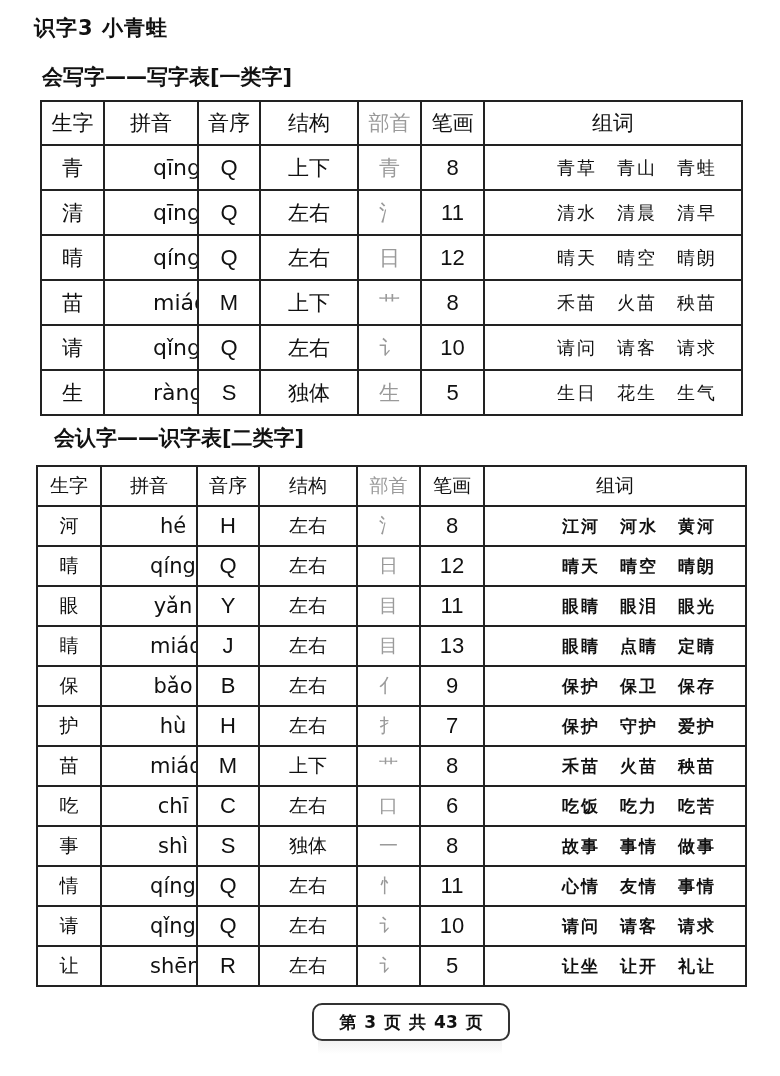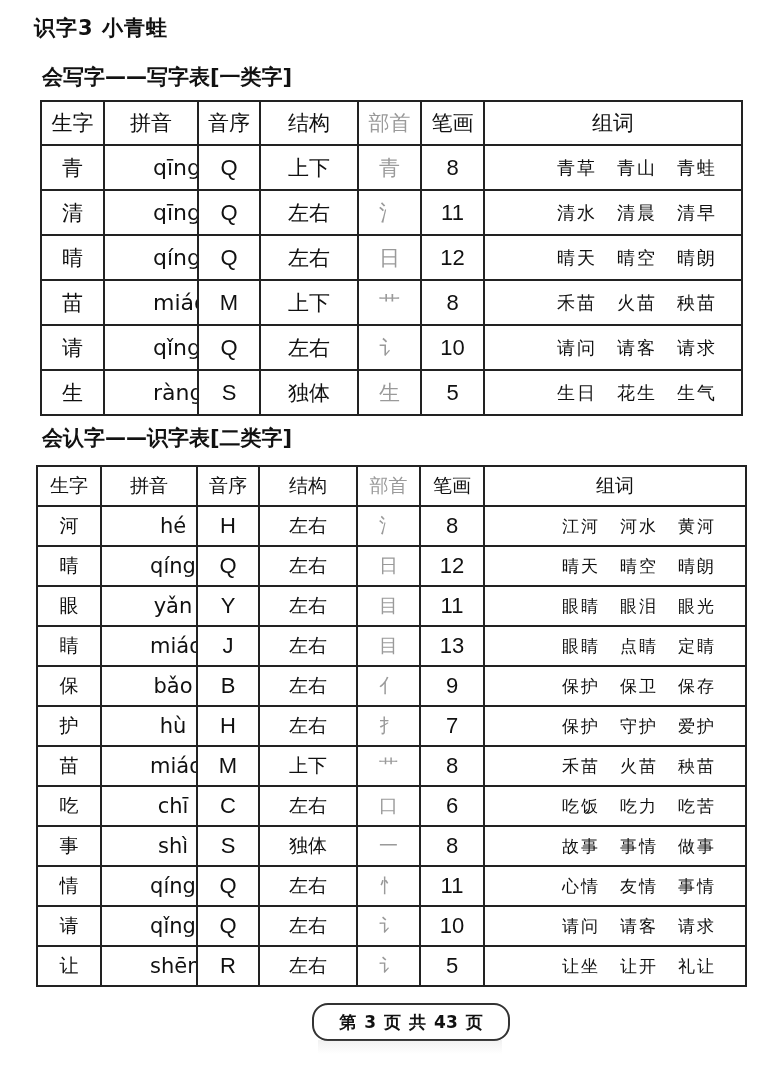--- a/index.html
+++ b/index.html
@@ -1,37 +1,37 @@
 <!DOCTYPE html>
 <html><head>
 <meta charset="utf-8">
 <style>
   html,body{margin:0;padding:0;background:#ffffff;}
   body{width:780px;height:1076px;position:relative;overflow:hidden;font-family:"DejaVu Serif","Liberation Serif",serif;color:#111;}
   .title{position:absolute;left:34px;top:14px;font-size:21px;font-weight:bold;font-family:"DejaVu Sans","Liberation Sans",sans-serif;letter-spacing:1px;}
   .section-title{position:absolute;font-size:21px;font-family:"DejaVu Sans","Liberation Sans",sans-serif;font-weight:bold;letter-spacing:0px;margin-left:8px;}
   #sec1{left:34px;top:63px;}
-  #sec2{left:34px;top:424px;}
+  #sec2{left:46px;top:424px;}
   table{position:absolute;border-collapse:collapse;table-layout:fixed;}
   td,th{border:2px solid #222;text-align:center;padding:0;font-weight:normal;overflow:hidden;white-space:nowrap;}
   #t1{left:40px;top:100px;width:703px;}
   #t2{left:36px;top:465px;width:711px;}
   #t1 th{height:42px;font-size:21px;}
   #t1 td{height:43px;font-size:21px;}
   #t2 th{height:38px;font-size:19px;}
   #t2 td{height:38px;font-size:19px;}
   .py{font-family:"DejaVu Sans","Liberation Sans",sans-serif;font-size:22px !important;padding-left:48px;}
   #t2 .py{font-size:21px !important;}
   .ord{font-family:"Liberation Sans","DejaVu Sans",sans-serif;font-size:22px !important;}
   .strokes{font-family:"Liberation Sans","DejaVu Sans",sans-serif;font-size:22px !important;}
   .radical{color:#9a9a9a;}
   .words{font-size:18px !important;padding-left:48px;}
   .words span{display:inline-block;margin:0 10px;letter-spacing:2px;}
-  #t2 .words{font-size:17px !important;}
-  .footer{position:absolute;left:312px;top:1003px;width:194px;height:34px;border:2px solid #333;border-radius:16px;text-align:center;line-height:34px;font-size:17px;font-weight:bold;font-family:"DejaVu Sans","Liberation Sans",sans-serif;}
+  #t2 .words{font-size:17px !important;font-weight:bold;}
+  .footer{position:absolute;left:312px;top:1003px;width:194px;height:34px;border:2px solid #333;border-radius:10px;text-align:center;line-height:34px;font-size:17px;font-weight:bold;font-family:"DejaVu Sans","Liberation Sans",sans-serif;}
   .footer span{margin:0 4px;}
   .footer-shadow{position:absolute;left:318px;top:1040px;width:184px;height:14px;opacity:0.12;background:linear-gradient(#888,#fff);}
 </style>
 </head>
 <body>
 
 <div class="title">识字3  小青蛙</div>
 
 <div class="section-title" id="sec1">会写字——写字表[一类字]</div>
 

